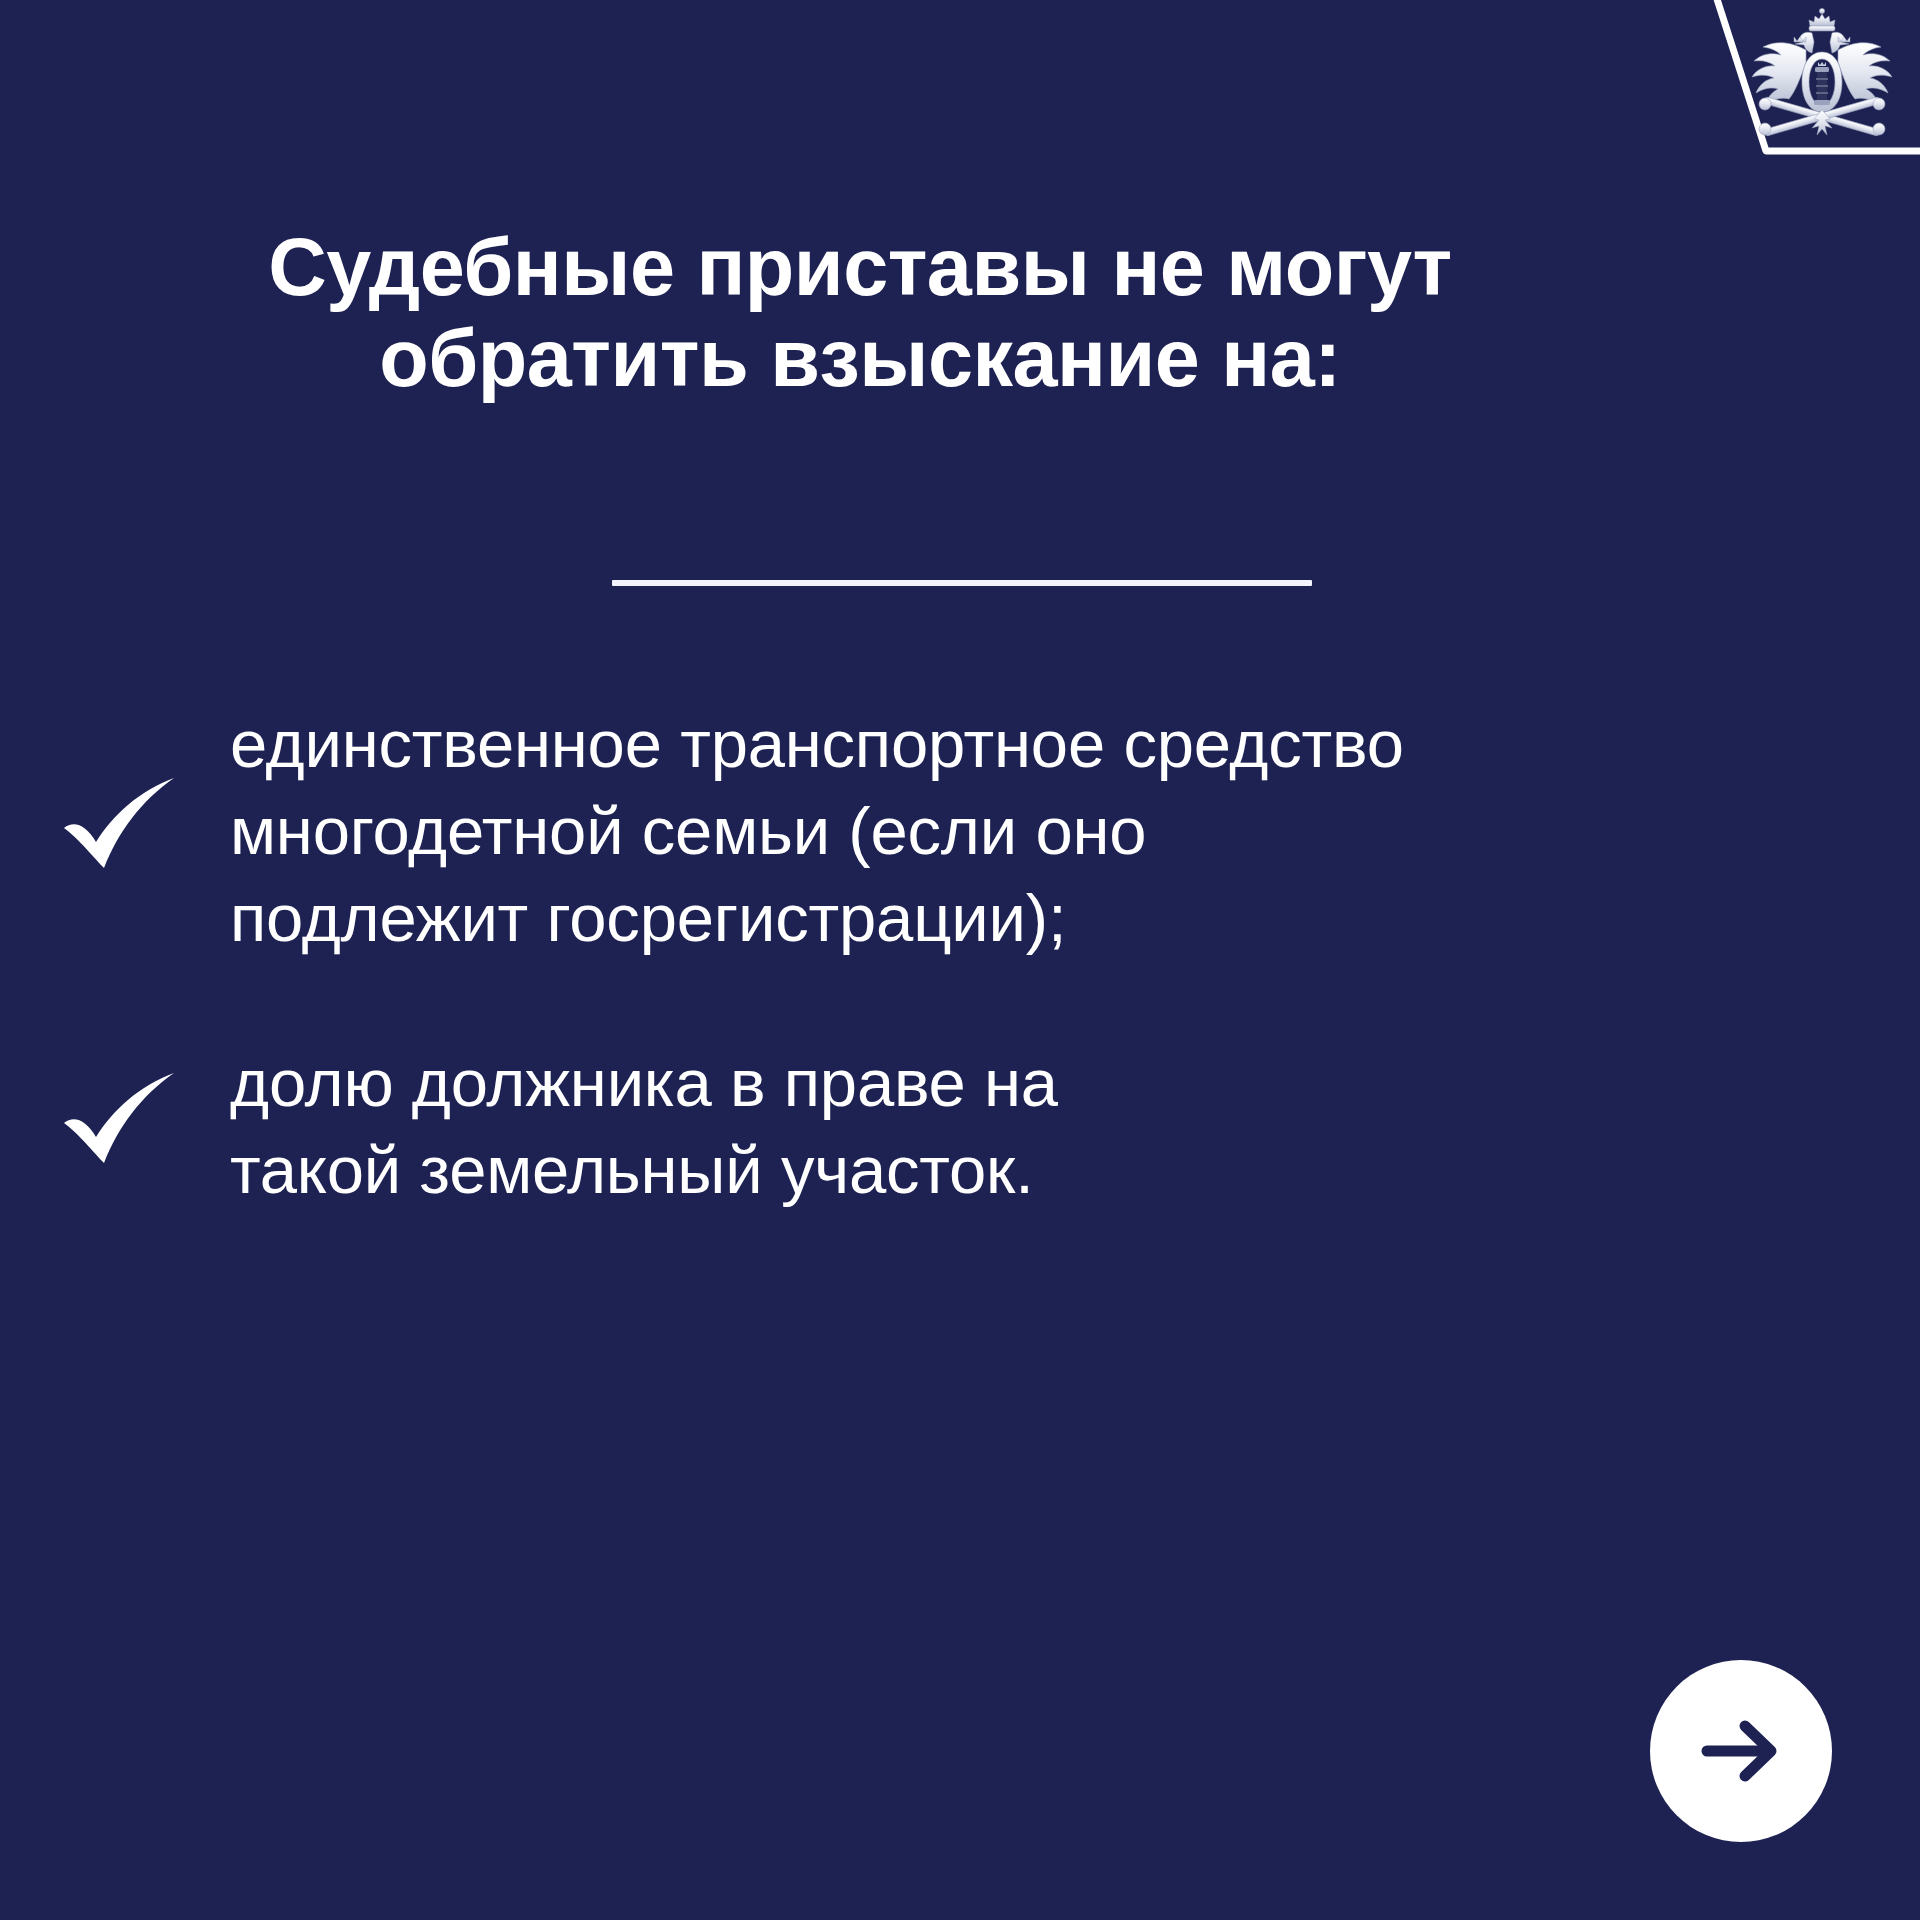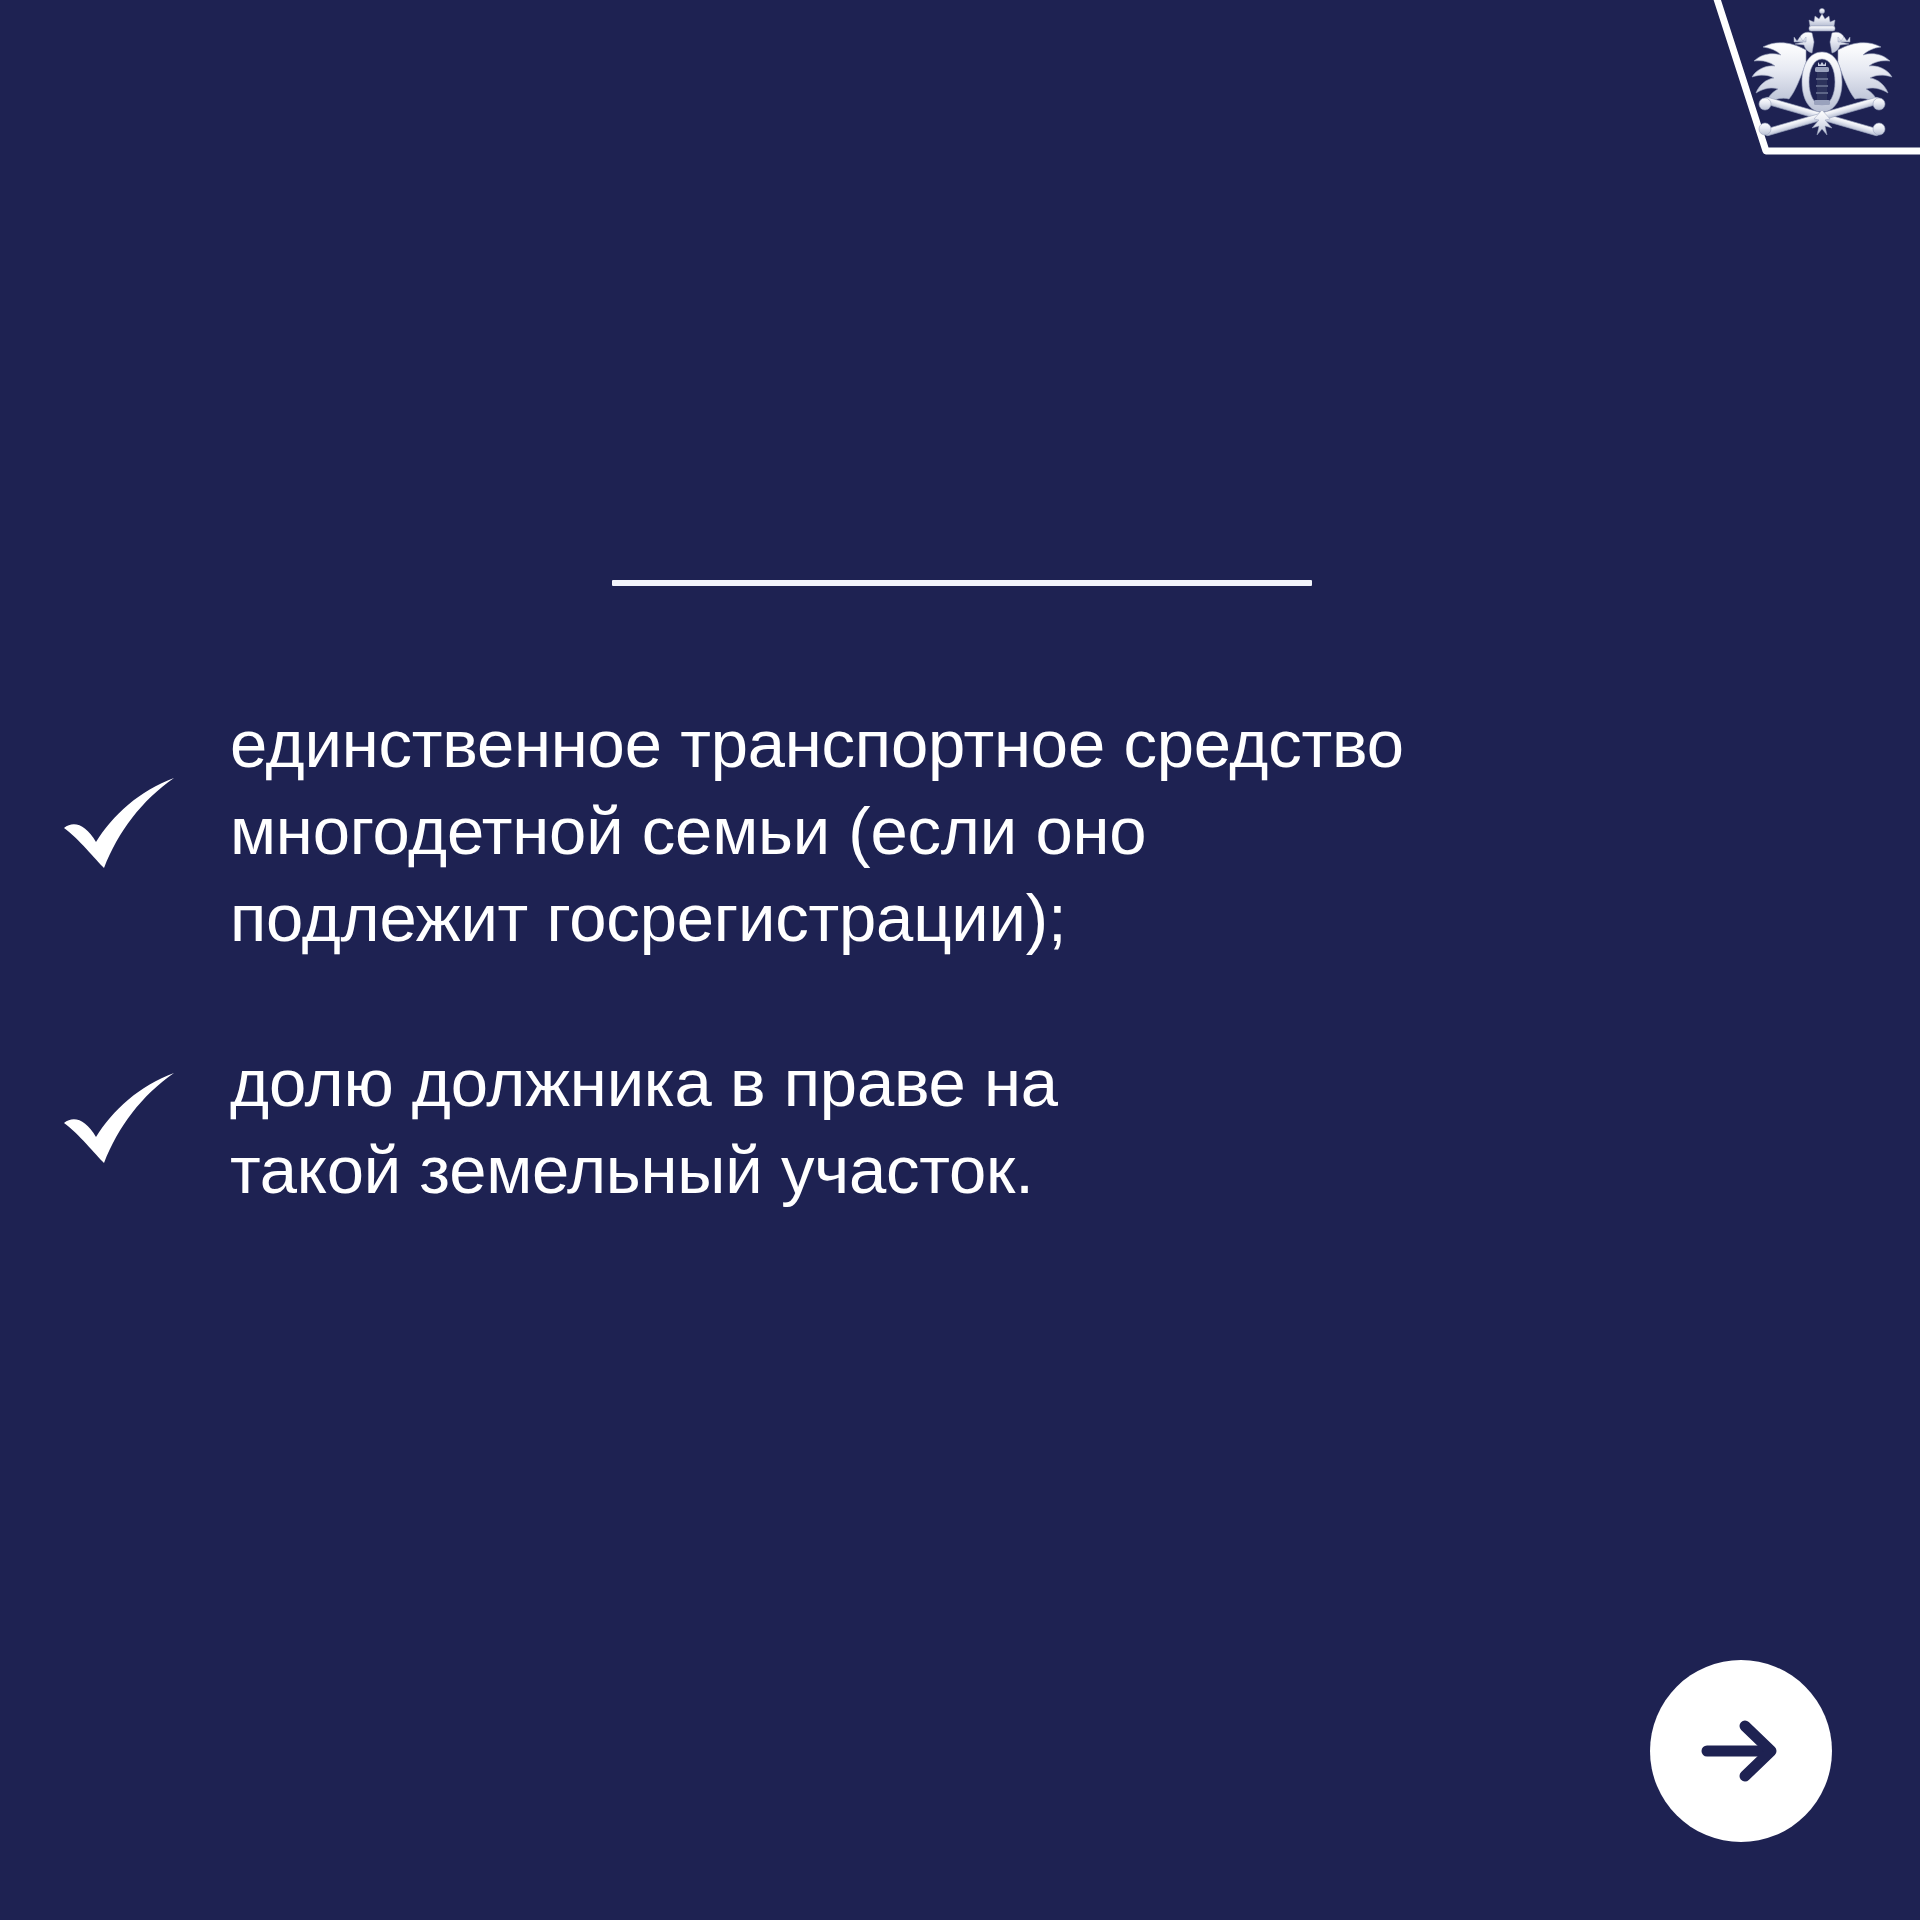--- a/index.html
+++ b/index.html
@@ -209,20 +209,22 @@
         <circle cx="33" cy="98" r="6"></circle>
         <circle cx="147" cy="98" r="6"></circle>
         <circle cx="33" cy="123" r="6"></circle>
         <circle cx="147" cy="123" r="6"></circle>
       </g>
 
       <path d="M90 104 l8 9 l-5 1 l7 8 l-7 -2 l2 9 l-5 -6 l-5 6 l2 -9 l-7 2 l7 -8 l-5 -1z" fill="url(#silver)" stroke="#9aa3bd" stroke-width="0.5"></path>
     </svg>
   </div>
 
+  <div class="title">Судебные приставы не могут
+обратить взыскание на:</div>
 
   <div class="divider"></div>
 
   <div class="bullets">
 
     <div class="bullet">
       <span class="check">
         <svg viewBox="0 0 120 110" aria-hidden="true">
           <path d="M4 52 C14 44 26 49 36 66 C52 40 80 14 114 2
                    C82 24 58 56 44 92 C36 84 18 62 4 52z" fill="#ffffff"></path>

